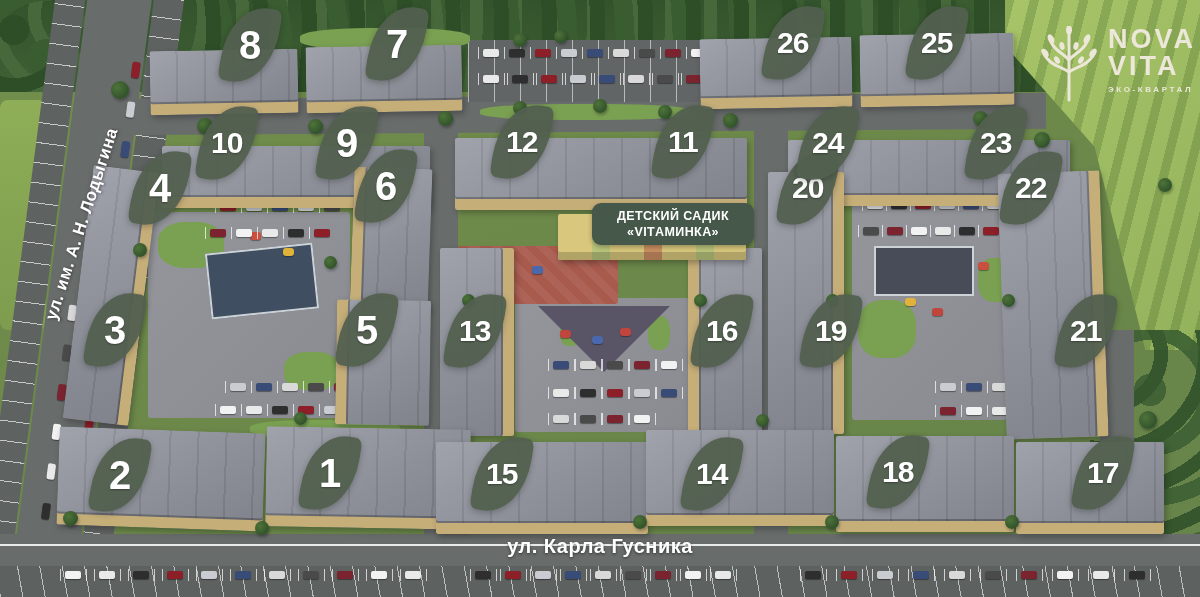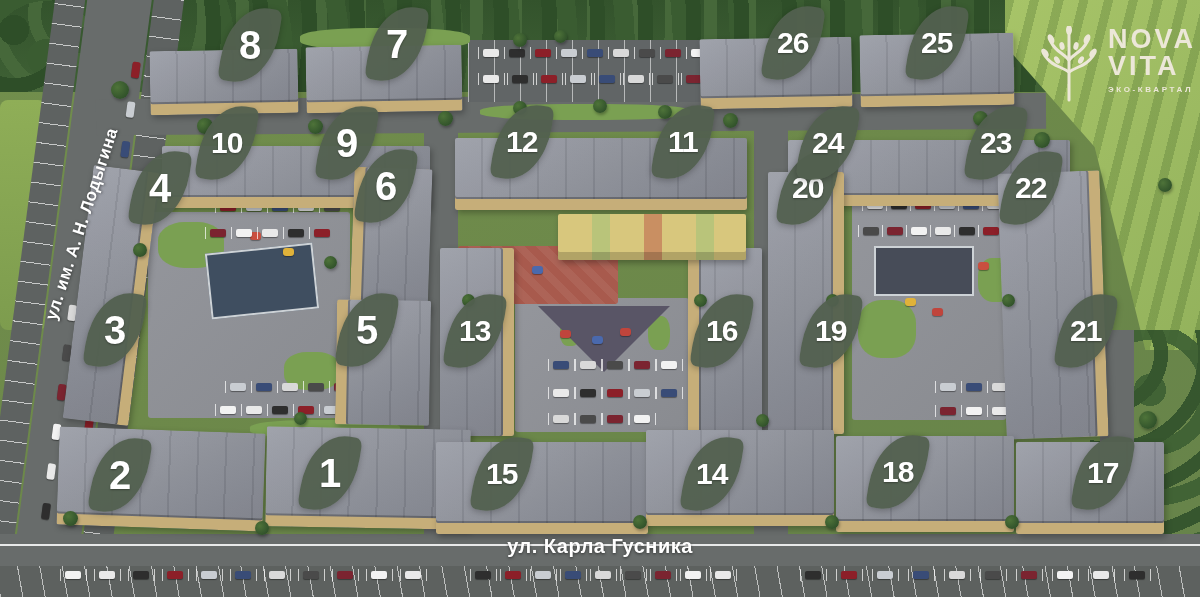--- a/index.html
+++ b/index.html
@@ -341,20 +341,24 @@
         <div class="abs car" style="background: rgb(74, 74, 74); left: 2px; top: 44px; width: 8px; height: 16px;"></div>
         <div class="abs car" style="background: rgb(123, 36, 48); left: 2px; top: 84px; width: 8px; height: 16px;"></div>
         <div class="abs car" style="background: rgb(242, 242, 242); left: 2px; top: 124px; width: 8px; height: 16px;"></div>
         <div class="abs car" style="background: rgb(233, 233, 233); left: 2px; top: 164px; width: 8px; height: 16px;"></div>
         <div class="abs car" style="background: rgb(46, 46, 46); left: 2px; top: 204px; width: 8px; height: 16px;"></div>
       </div>
     </div>
 
   <div class="abs kyard" style="left:458px;top:246px;width:160px;height:58px"></div>
   <div class="abs kgarden-bld" style="left:558px;top:214px;width:188px;height:46px"></div>
+  <div class="abs" id="kgarden-badge">
+    <span>ДЕТСКИЙ САДИК</span>
+    <span>«VITАМИНКА»</span>
+  </div>
 
   <div id="markers">
       <div class="leaf" style="left: 303px; top: 434px;">
         <span class="leaf-num">1</span>
       </div>
       <div class="leaf" style="left: 93px; top: 436px;">
         <span class="leaf-num">2</span>
       </div>
       <div class="leaf" style="left: 88px; top: 291px;">
         <span class="leaf-num">3</span>

